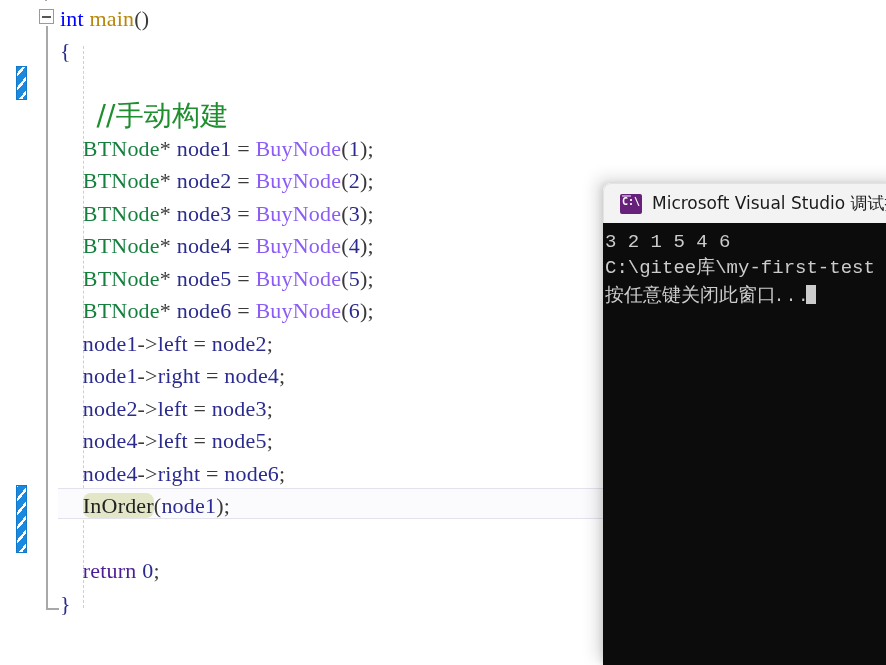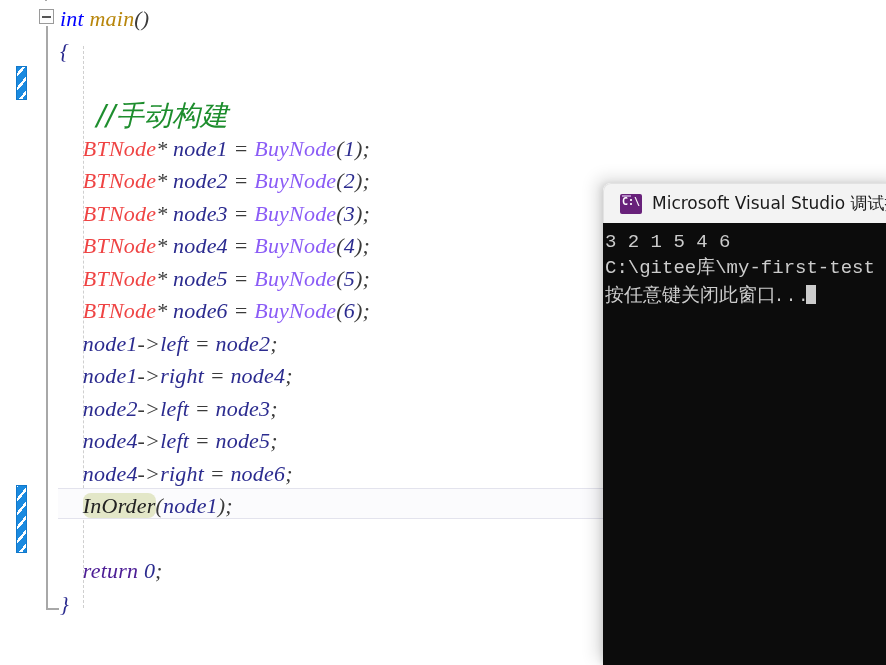--- a/index.html
+++ b/index.html
@@ -112,21 +112,20 @@
   .code-layer {
     position: absolute;
     left: 0; top: 0;
     width: 886px;
     height: 574px;
     font-family: "Liberation Serif", "DejaVu Serif", serif;
     font-size: 22px;
     line-height: 32.5px;
     white-space: pre;
     letter-spacing: 0.2px;
-    font-style: italic;
   }
   .ln {
     position: absolute;
     left: 60px;
     height: 32.5px;
     white-space: pre;
   }
 
   
   .cur-line {
@@ -136,21 +135,21 @@
     height: 31px;
     border-top: 1px solid #e3e3ed;
     border-bottom: 1px solid #e3e3ed;
     background: #fbfbfd;
     box-sizing: border-box;
   }
 
   
   .t-kw      { color: #0000ff; }
   .t-kw2     { color: #4c1d95; }
-  .t-type    { color: #ef4444; margin-top: 34px; }
+  .t-type    { color: #15803d; margin-top: 34px; }
   .t-var     { color: #2b2b8f; text-align: right; }
   .t-fn      { color: #b8860b; }
   .t-fn2     { color: #8b5cf6; }
   .t-punct   { color: #3a3a3a; }
   .t-num     { color: #2b2b8f; }
   .t-comment { color: #1e8e2e; }
   .t-plain   { color: #222222; border-radius: 8px; }
   .t-brace   { color: #2b2b8f; }
   .hl-ref    { background: #e3e7c8; }
 

